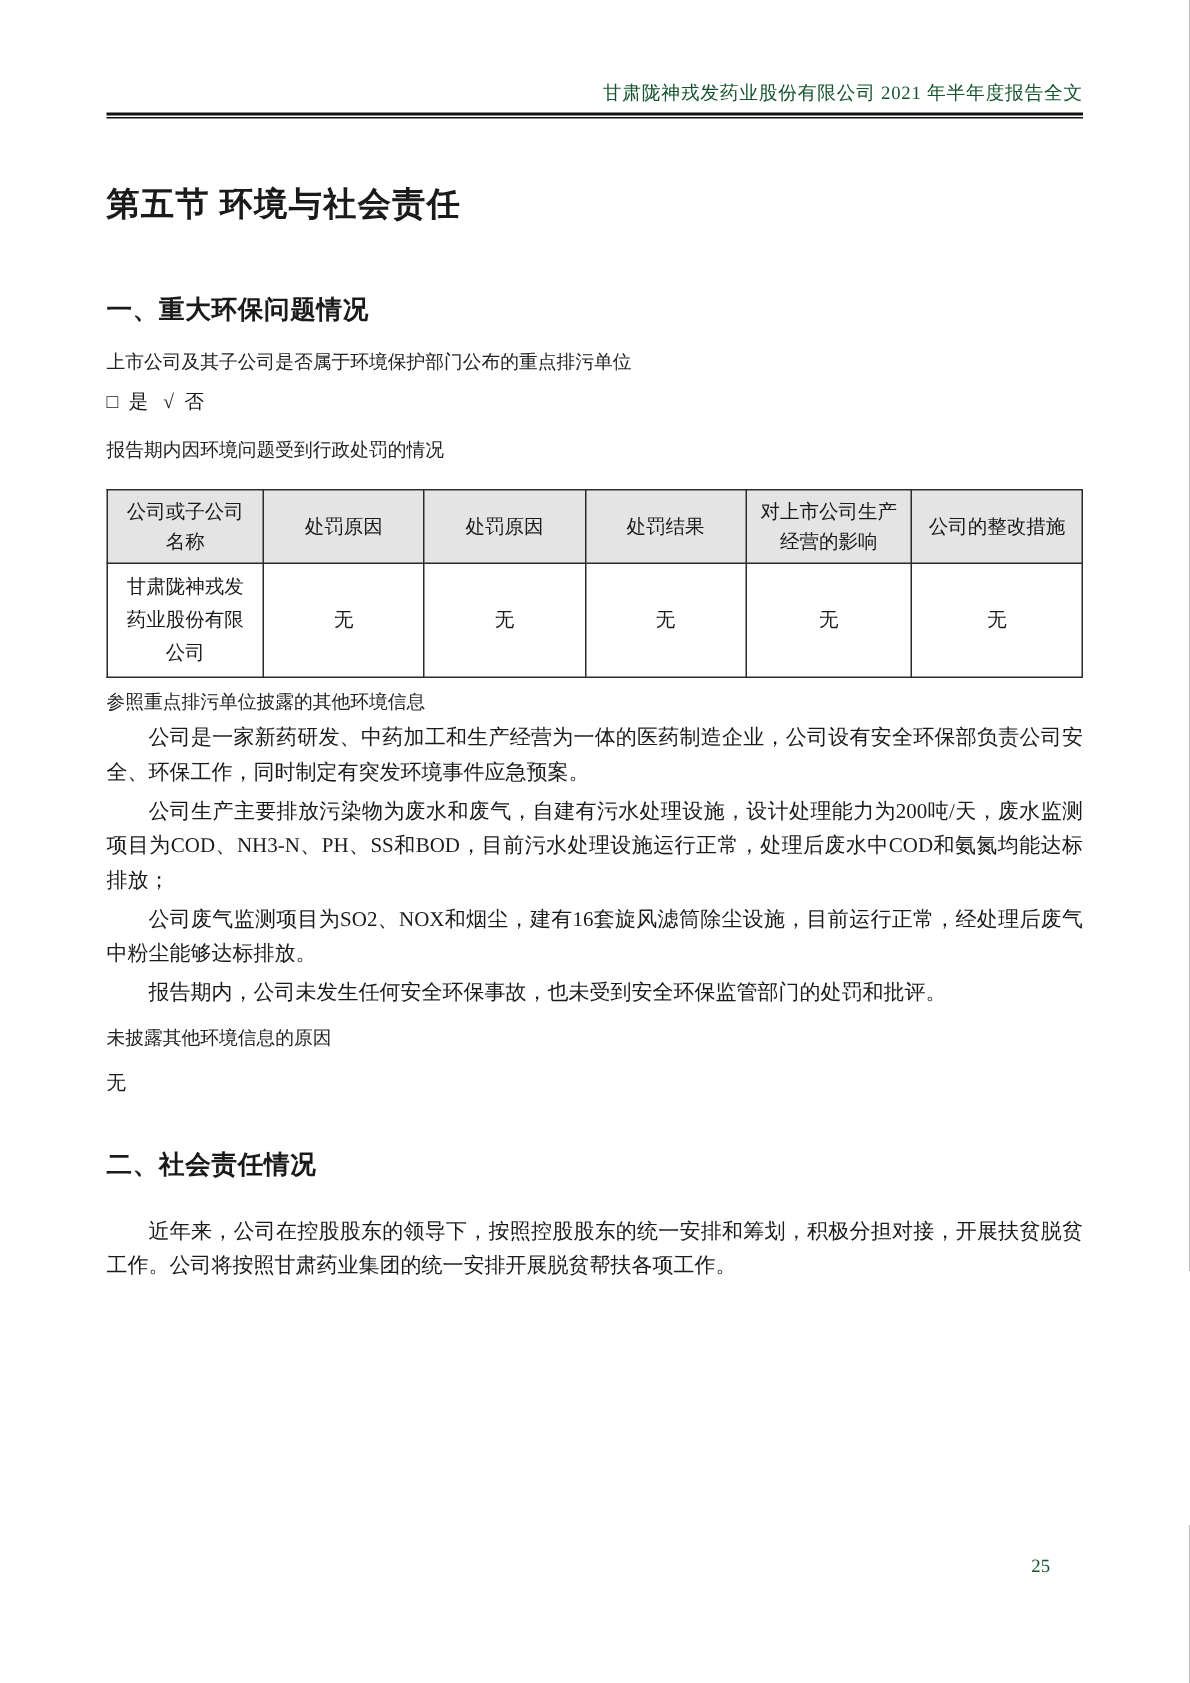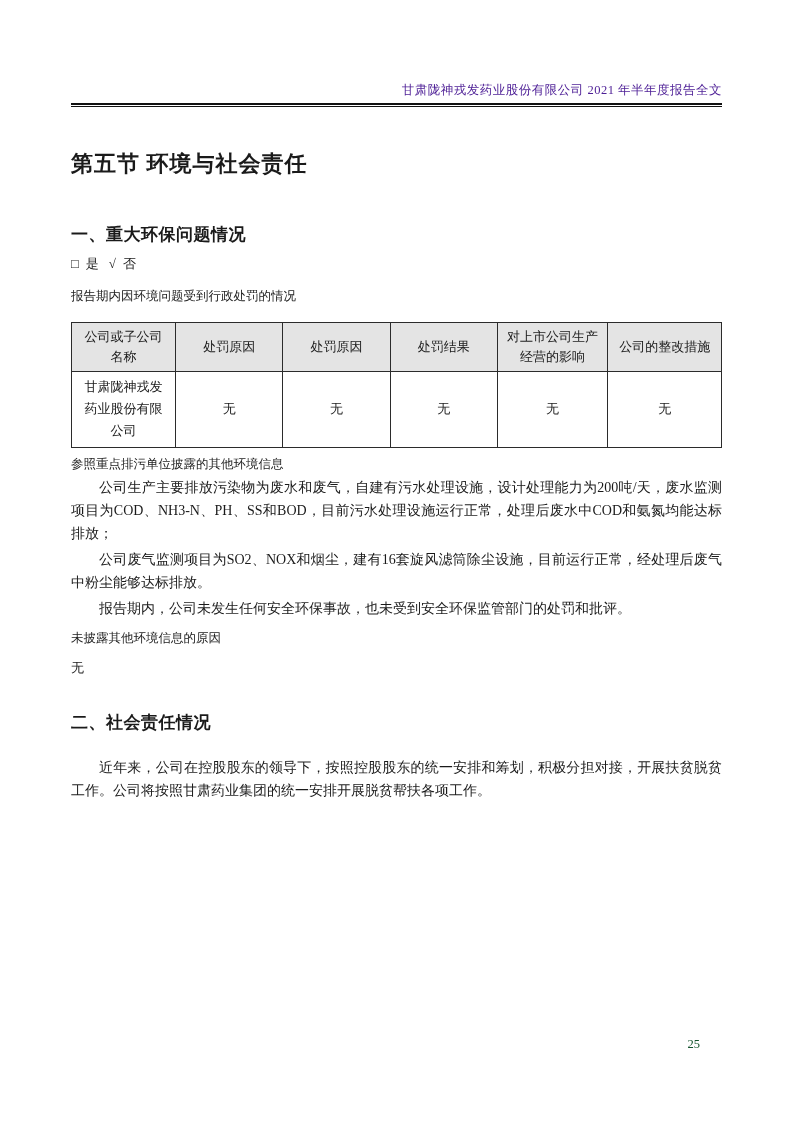--- a/index.html
+++ b/index.html
@@ -14,23 +14,22 @@
     color: #1a1a1a;
     overflow: hidden;
   }
   .content { margin: 0 71px; width: 651px; }
 
   
   .running-header {
     padding-top: 54px;
     text-align: right;
     font-size: 12.5px;
-    color: #4c1d95;
+    color: #14532d;
     letter-spacing: 0.5px;
-    margin-top: 28px;
   }
   .header-rule-thick { margin-top: 4px; height: 2px; background: #111; }
   .header-rule-thin  { margin-top: 1px; height: 1px; background: #111; }
 
   
   .doc-title {
     margin-top: 42px;
     text-align: left;
     font-size: 22px;
     font-weight: bold;
@@ -116,20 +115,21 @@
   <div class="content">
 
     <div class="running-header">甘肃陇神戎发药业股份有限公司 2021 年半年度报告全文</div>
     <div class="header-rule-thick"></div>
     <div class="header-rule-thin"></div>
 
     <h1 class="doc-title">第五节 环境与社会责任</h1>
 
     <h2 class="sec-heading">一、重大环保问题情况</h2>
 
+    <p class="label-line">上市公司及其子公司是否属于环境保护部门公布的重点排污单位</p>
 
     <p class="checkbox-line">
       <span class="glyph">□</span><span class="opt">是</span><span class="glyph">√</span><span class="opt">否</span>
     </p>
 
     <p class="label-line">报告期内因环境问题受到行政处罚的情况</p>
 
     <table class="penalty-table">
       <colgroup>
         <col style="width:16%">
@@ -156,20 +156,21 @@
           <td>无</td>
           <td>无</td>
           <td>无</td>
           <td>无</td>
         </tr>
       </tbody>
     </table>
 
     <p class="label-line" style="margin-top:8px">参照重点排污单位披露的其他环境信息</p>
 
+    <p class="para para-first">公司是一家新药研发、中药加工和生产经营为一体的医药制造企业，公司设有安全环保部负责公司安全、环保工作，同时制定有突发环境事件应急预案。</p>
     <p class="para">公司生产主要排放污染物为废水和废气，自建有污水处理设施，设计处理能力为200吨/天，废水监测项目为COD、NH3-N、PH、SS和BOD，目前污水处理设施运行正常，处理后废水中COD和氨氮均能达标排放；</p>
     <p class="para">公司废气监测项目为SO2、NOX和烟尘，建有16套旋风滤筒除尘设施，目前运行正常，经处理后废气中粉尘能够达标排放。</p>
     <p class="para">报告期内，公司未发生任何安全环保事故，也未受到安全环保监管部门的处罚和批评。</p>
 
     <p class="label-line" style="margin-top:10px">未披露其他环境信息的原因</p>
     <p class="answer-line">无</p>
 
     <h2 class="sec-heading sec-heading-2">二、社会责任情况</h2>
 
     <p class="para sec2-para">近年来，公司在控股股东的领导下，按照控股股东的统一安排和筹划，积极分担对接，开展扶贫脱贫工作。公司将按照甘肃药业集团的统一安排开展脱贫帮扶各项工作。</p>

